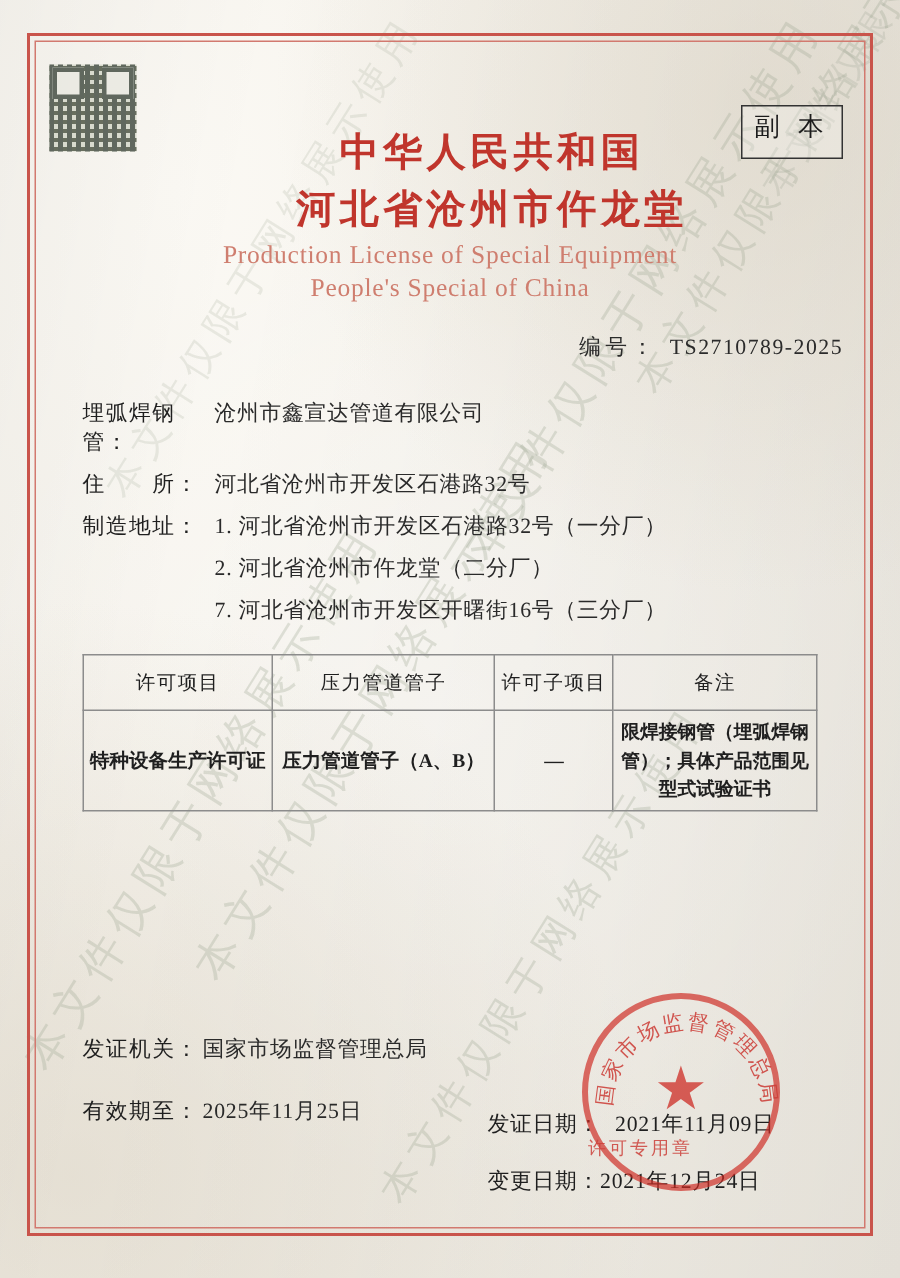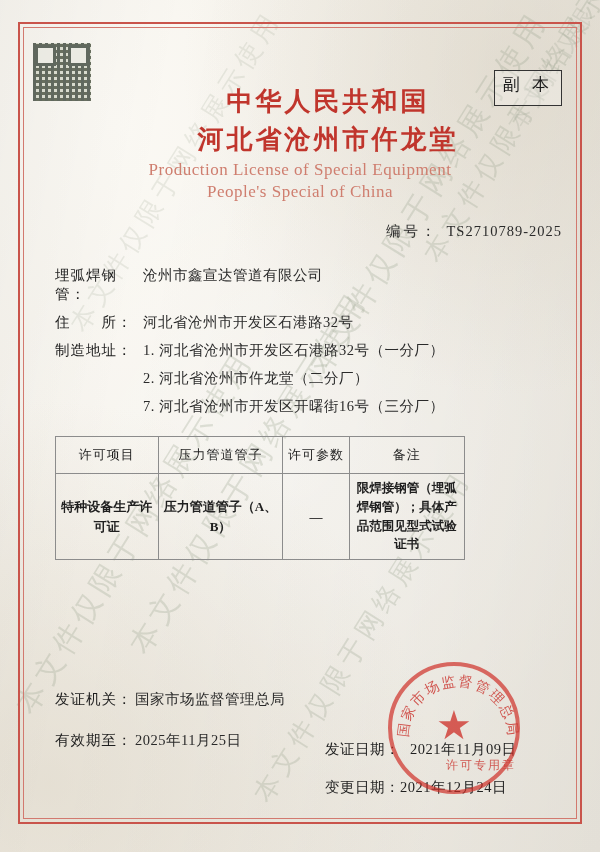--- a/index.html
+++ b/index.html
@@ -188,21 +188,21 @@
     font-size: 14.5px;
     letter-spacing: 1px;
     color: #1f1f1f;
   }
 
   
   .tbl {
     position: absolute;
     left: 55px;
     top: 436px;
-    width: 410px;
+    width: 490px;
     border-collapse: collapse;
     font-size: 13px;
     color: #1f1f1f;
   }
   .tbl th, .tbl td {
     border: 1px solid #8c8c8c;
     padding: 5px 4px;
     text-align: center;
     vertical-align: middle;
     line-height: 1.5;
@@ -285,21 +285,21 @@
     fill: rgba(200,40,34,0.88);
     font-size: 14px;
     font-family: "Liberation Serif", serif;
     letter-spacing: 2px;
   }
   .seal-bottom {
     position: absolute;
     left: 0;
     right: 0;
     bottom: 16px;
-    text-align: right;
+    text-align: left;
     font-size: 12px;
     color: rgba(200,40,34,0.85);
     letter-spacing: 2px;
   }
 </style>
 </head>
 <body>
 
 <div class="page">
 
@@ -345,21 +345,21 @@
     </div>
     <div class="addr-sub">2. 河北省沧州市仵龙堂（二分厂）</div>
     <div class="addr-sub">7. 河北省沧州市开发区开曙街16号（三分厂）</div>
   </div>
 
   <table class="tbl">
     <thead>
       <tr>
         <th class="col1">许可项目</th>
         <th class="col2">压力管道管子</th>
-        <th class="col3">许可参数</th>
+        <th class="col3">许可子项目</th>
         <th class="col4">备注</th>
       </tr>
     </thead>
     <tbody>
       <tr>
         <td>特种设备生产许可证</td>
         <td>压力管道管子（A、B）</td>
         <td>—</td>
         <td class="remark">限焊接钢管（埋弧焊钢管）；具体产品范围见型式试验证书</td>
       </tr>

